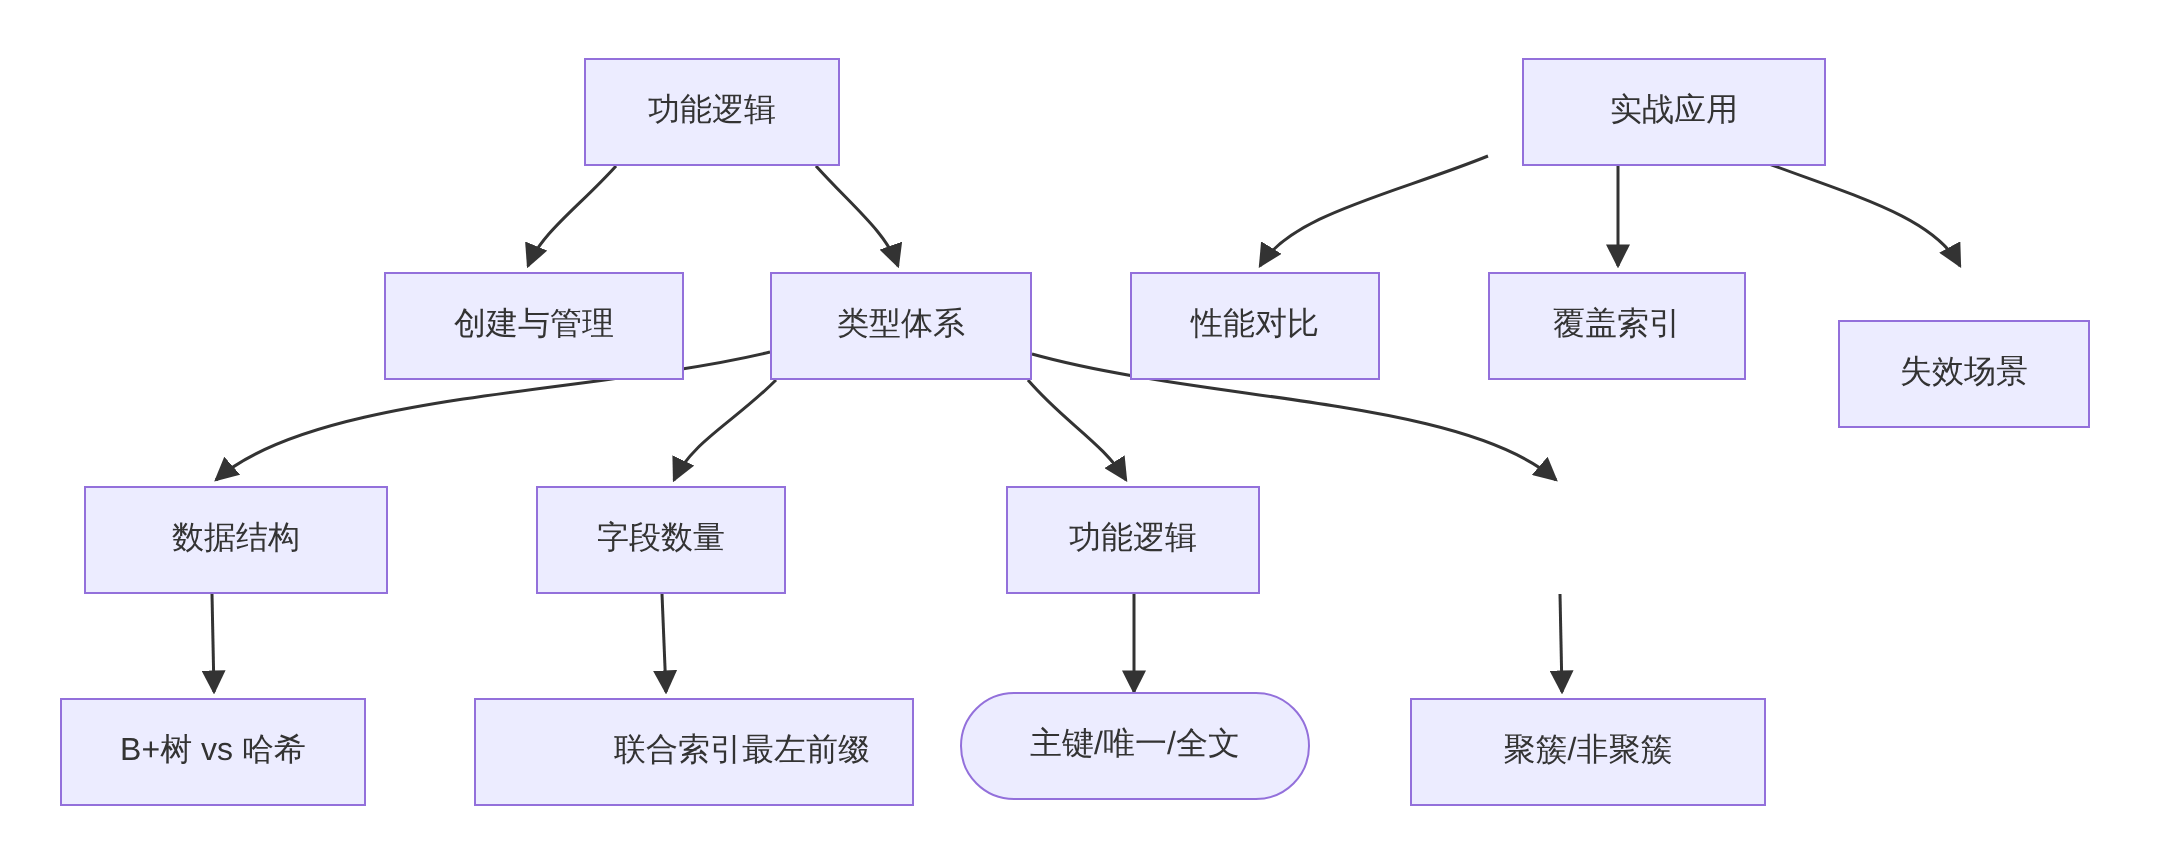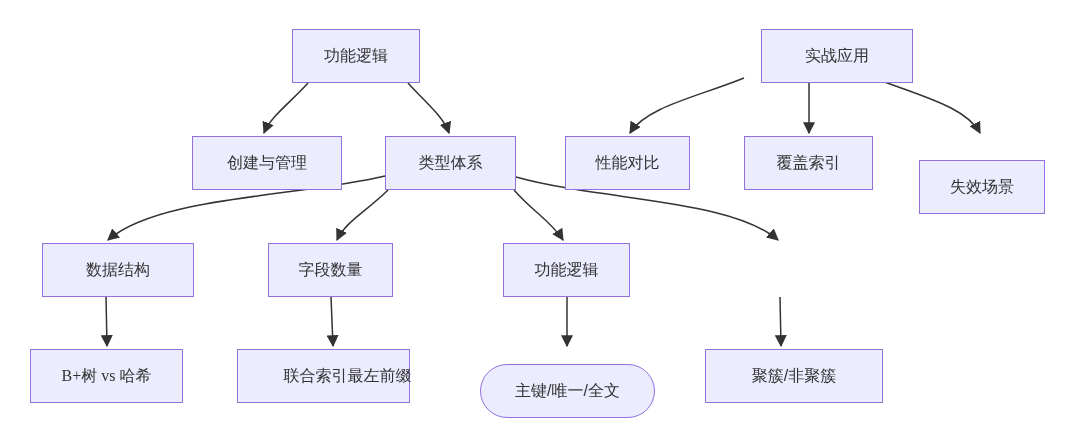--- a/index.html
+++ b/index.html
@@ -107,29 +107,29 @@
 
   <div class="node" style="left:503px; top:243px; width:127px;">
     <span class="node-label">功能逻辑</span>
   </div>
 
   <div class="node" style="left:268px; top:243px; width:125px;">
     <span class="node-label">字段数量</span>
   </div>
 
 
-  <div class="node" style="left:30px; top:349px; width:153px;font-family:Liberation Serif, serif;">
+  <div class="node" style="left:30px; top:349px; width:153px;">
     <span class="node-label">B+树 vs 哈希</span>
   </div>
 
-  <div class="node" style="left:237px; top:349px; width:173px;padding-left:48px;">
+  <div class="node" style="left:237px; top:349px; width:220px;padding-left:48px;">
     <span class="node-label">联合索引最左前缀</span>
   </div>
 
-  <div class="node" style="left:480px; top:364px; width:175px;border-radius:27px;">
+  <div class="node" style="left:480px; top:346px; width:175px;border-radius:27px;">
     <span class="node-label">主键/唯一/全文</span>
   </div>
 
   <div class="node" style="left:705px; top:349px; width:178px;">
     <span class="node-label">聚簇/非聚簇</span>
   </div>
 
 </div>
 
 </body></html>

